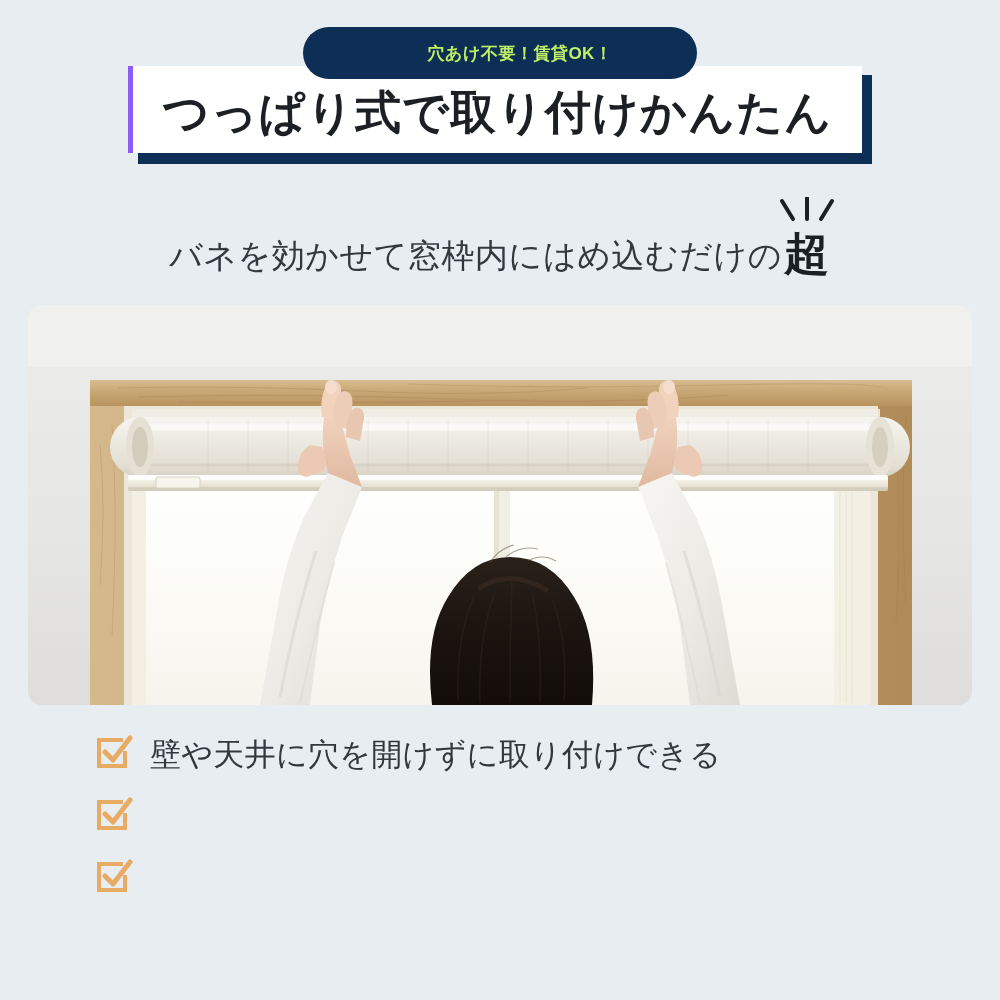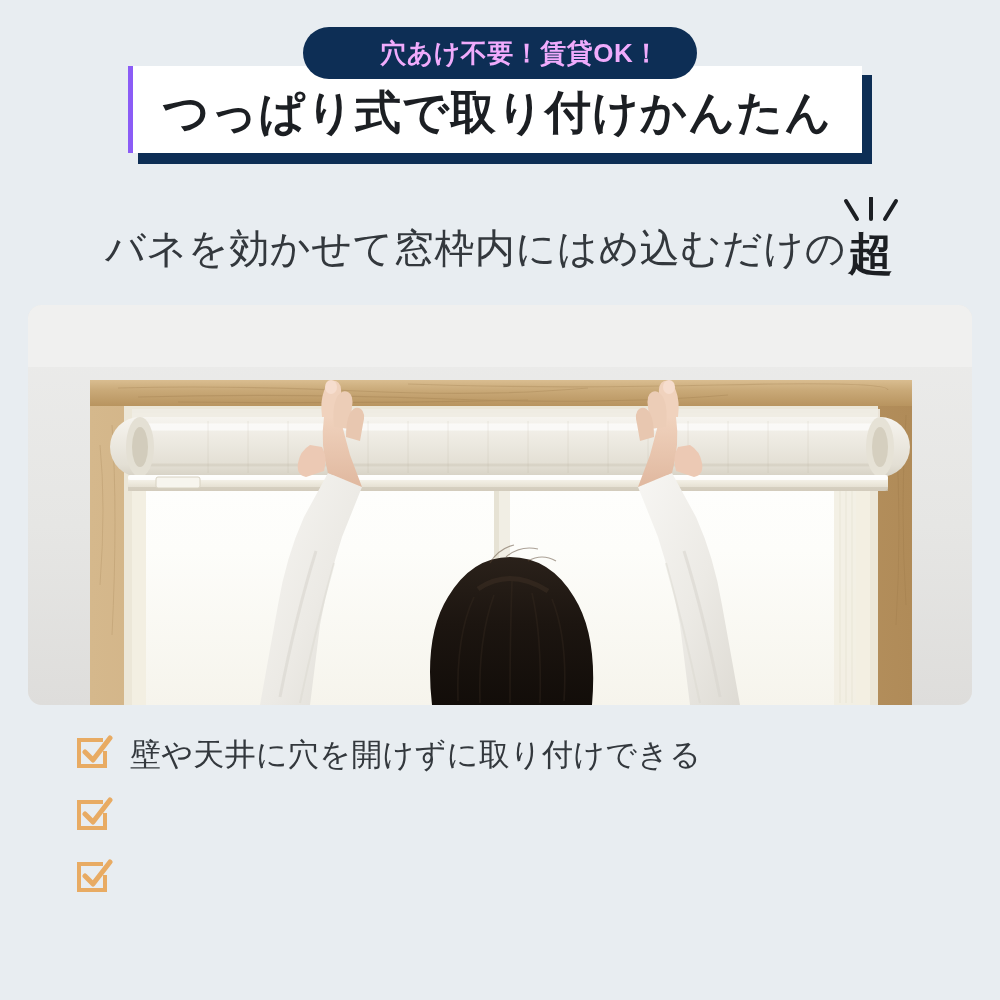--- a/index.html
+++ b/index.html
@@ -74,22 +74,22 @@
     height: 52px;
     background: #0d2e55;
     border-radius: 26px;
     display: flex;
     align-items: center;
     justify-content: center;
     z-index: 3;
   }
 
   .badge-text {
-    color: #f0abfc;
-    font-size: 26px;
+    color: #bef264;
+    font-size: 17px;
     font-weight: 700;
     letter-spacing: 0.5px;
     line-height: 1;
     white-space: nowrap;
     margin-left: 40px;
   }
 
   
   .subtitle {
     position: absolute;
@@ -97,27 +97,26 @@
     top: 196px;
     width: 1000px;
     height: 80px;
     display: flex;
     align-items: flex-end;
     justify-content: center;
     white-space: nowrap;
   }
 
   .sub-seg {
-    font-size: 40px;
+    font-size: 33px;
     font-weight: 500;
     color: #33383d;
     line-height: 1;
     letter-spacing: 0.5px;
     padding-bottom: 4px;
-    font-family: Liberation Mono, monospace;
   }
 
   .emph-wrap {
     position: relative;
     display: inline-block;
     line-height: 1;
   }
 
   .emph-char {
     font-size: 45px;
@@ -158,21 +157,21 @@
     position: absolute;
     left: 0;
     top: 722px;
     width: 1000px;
   }
 
   .bullet-row {
     display: flex;
     align-items: center;
     height: 62px;
-    padding-left: 75px;
+    padding-left: 95px;
   }
 
   .check-icon {
     width: 38px;
     height: 38px;
     flex: 0 0 38px;
     margin-right: 17px;
     position: relative;
     top: -1px;
   }

